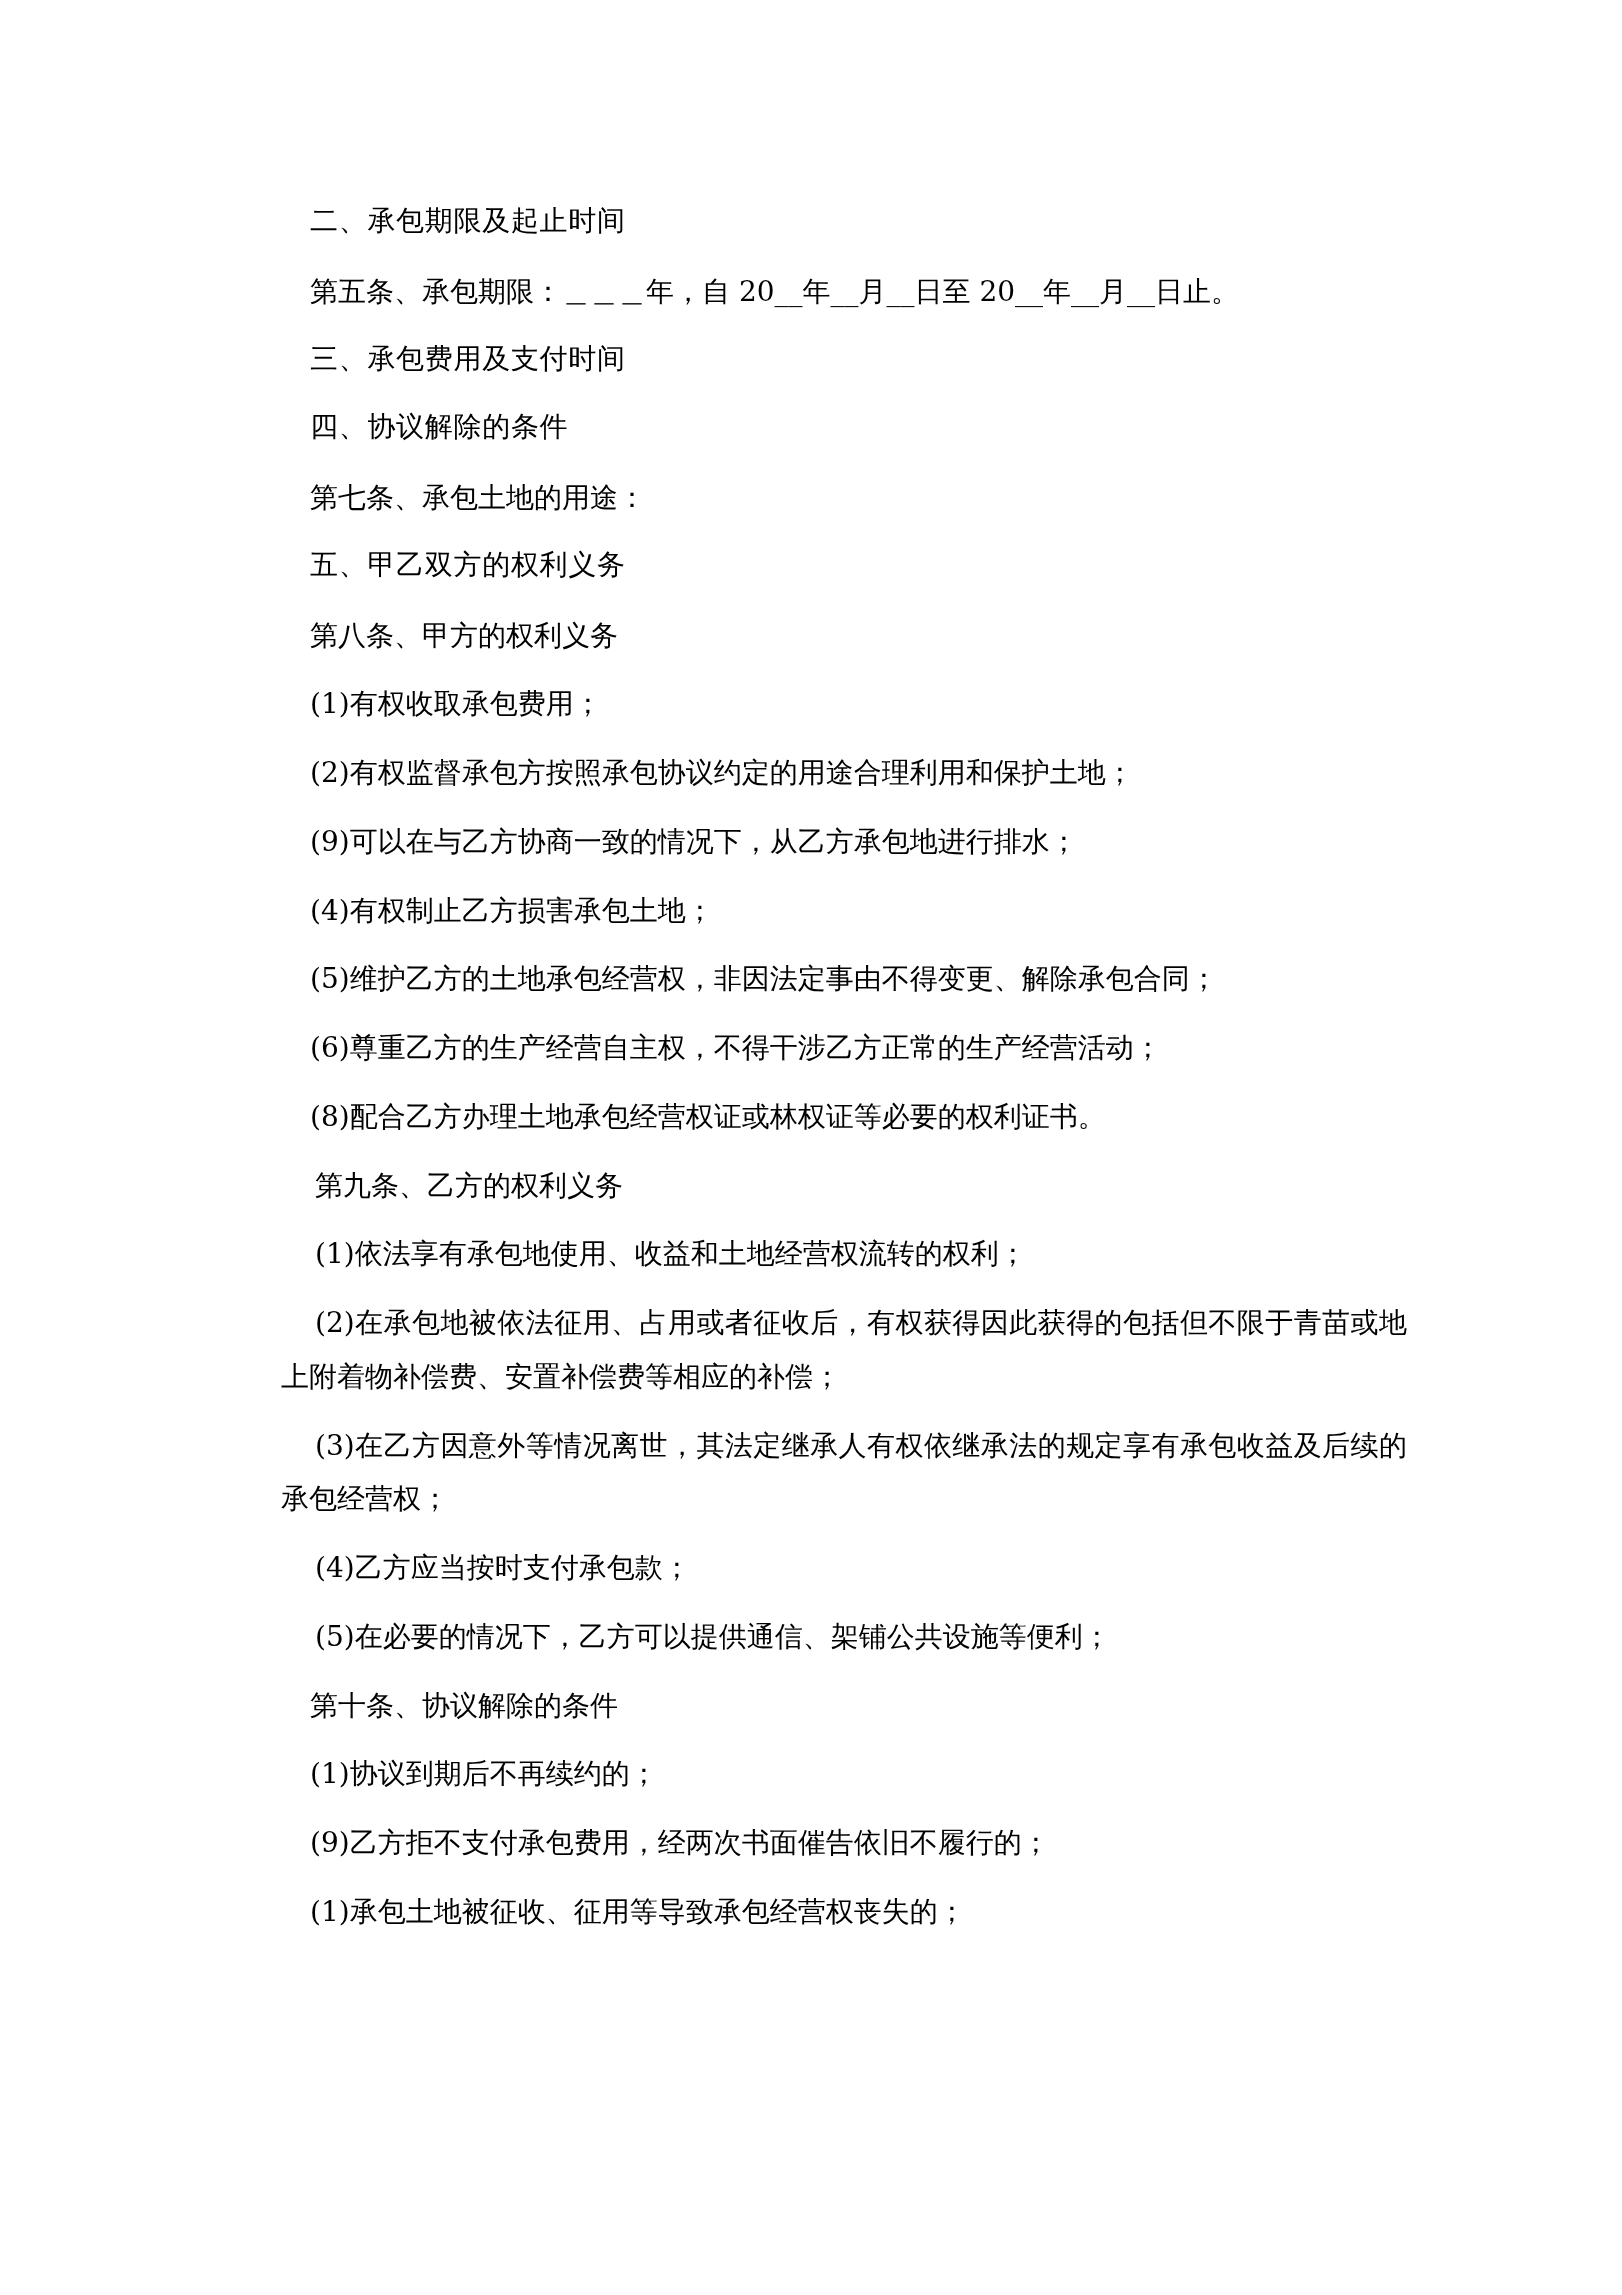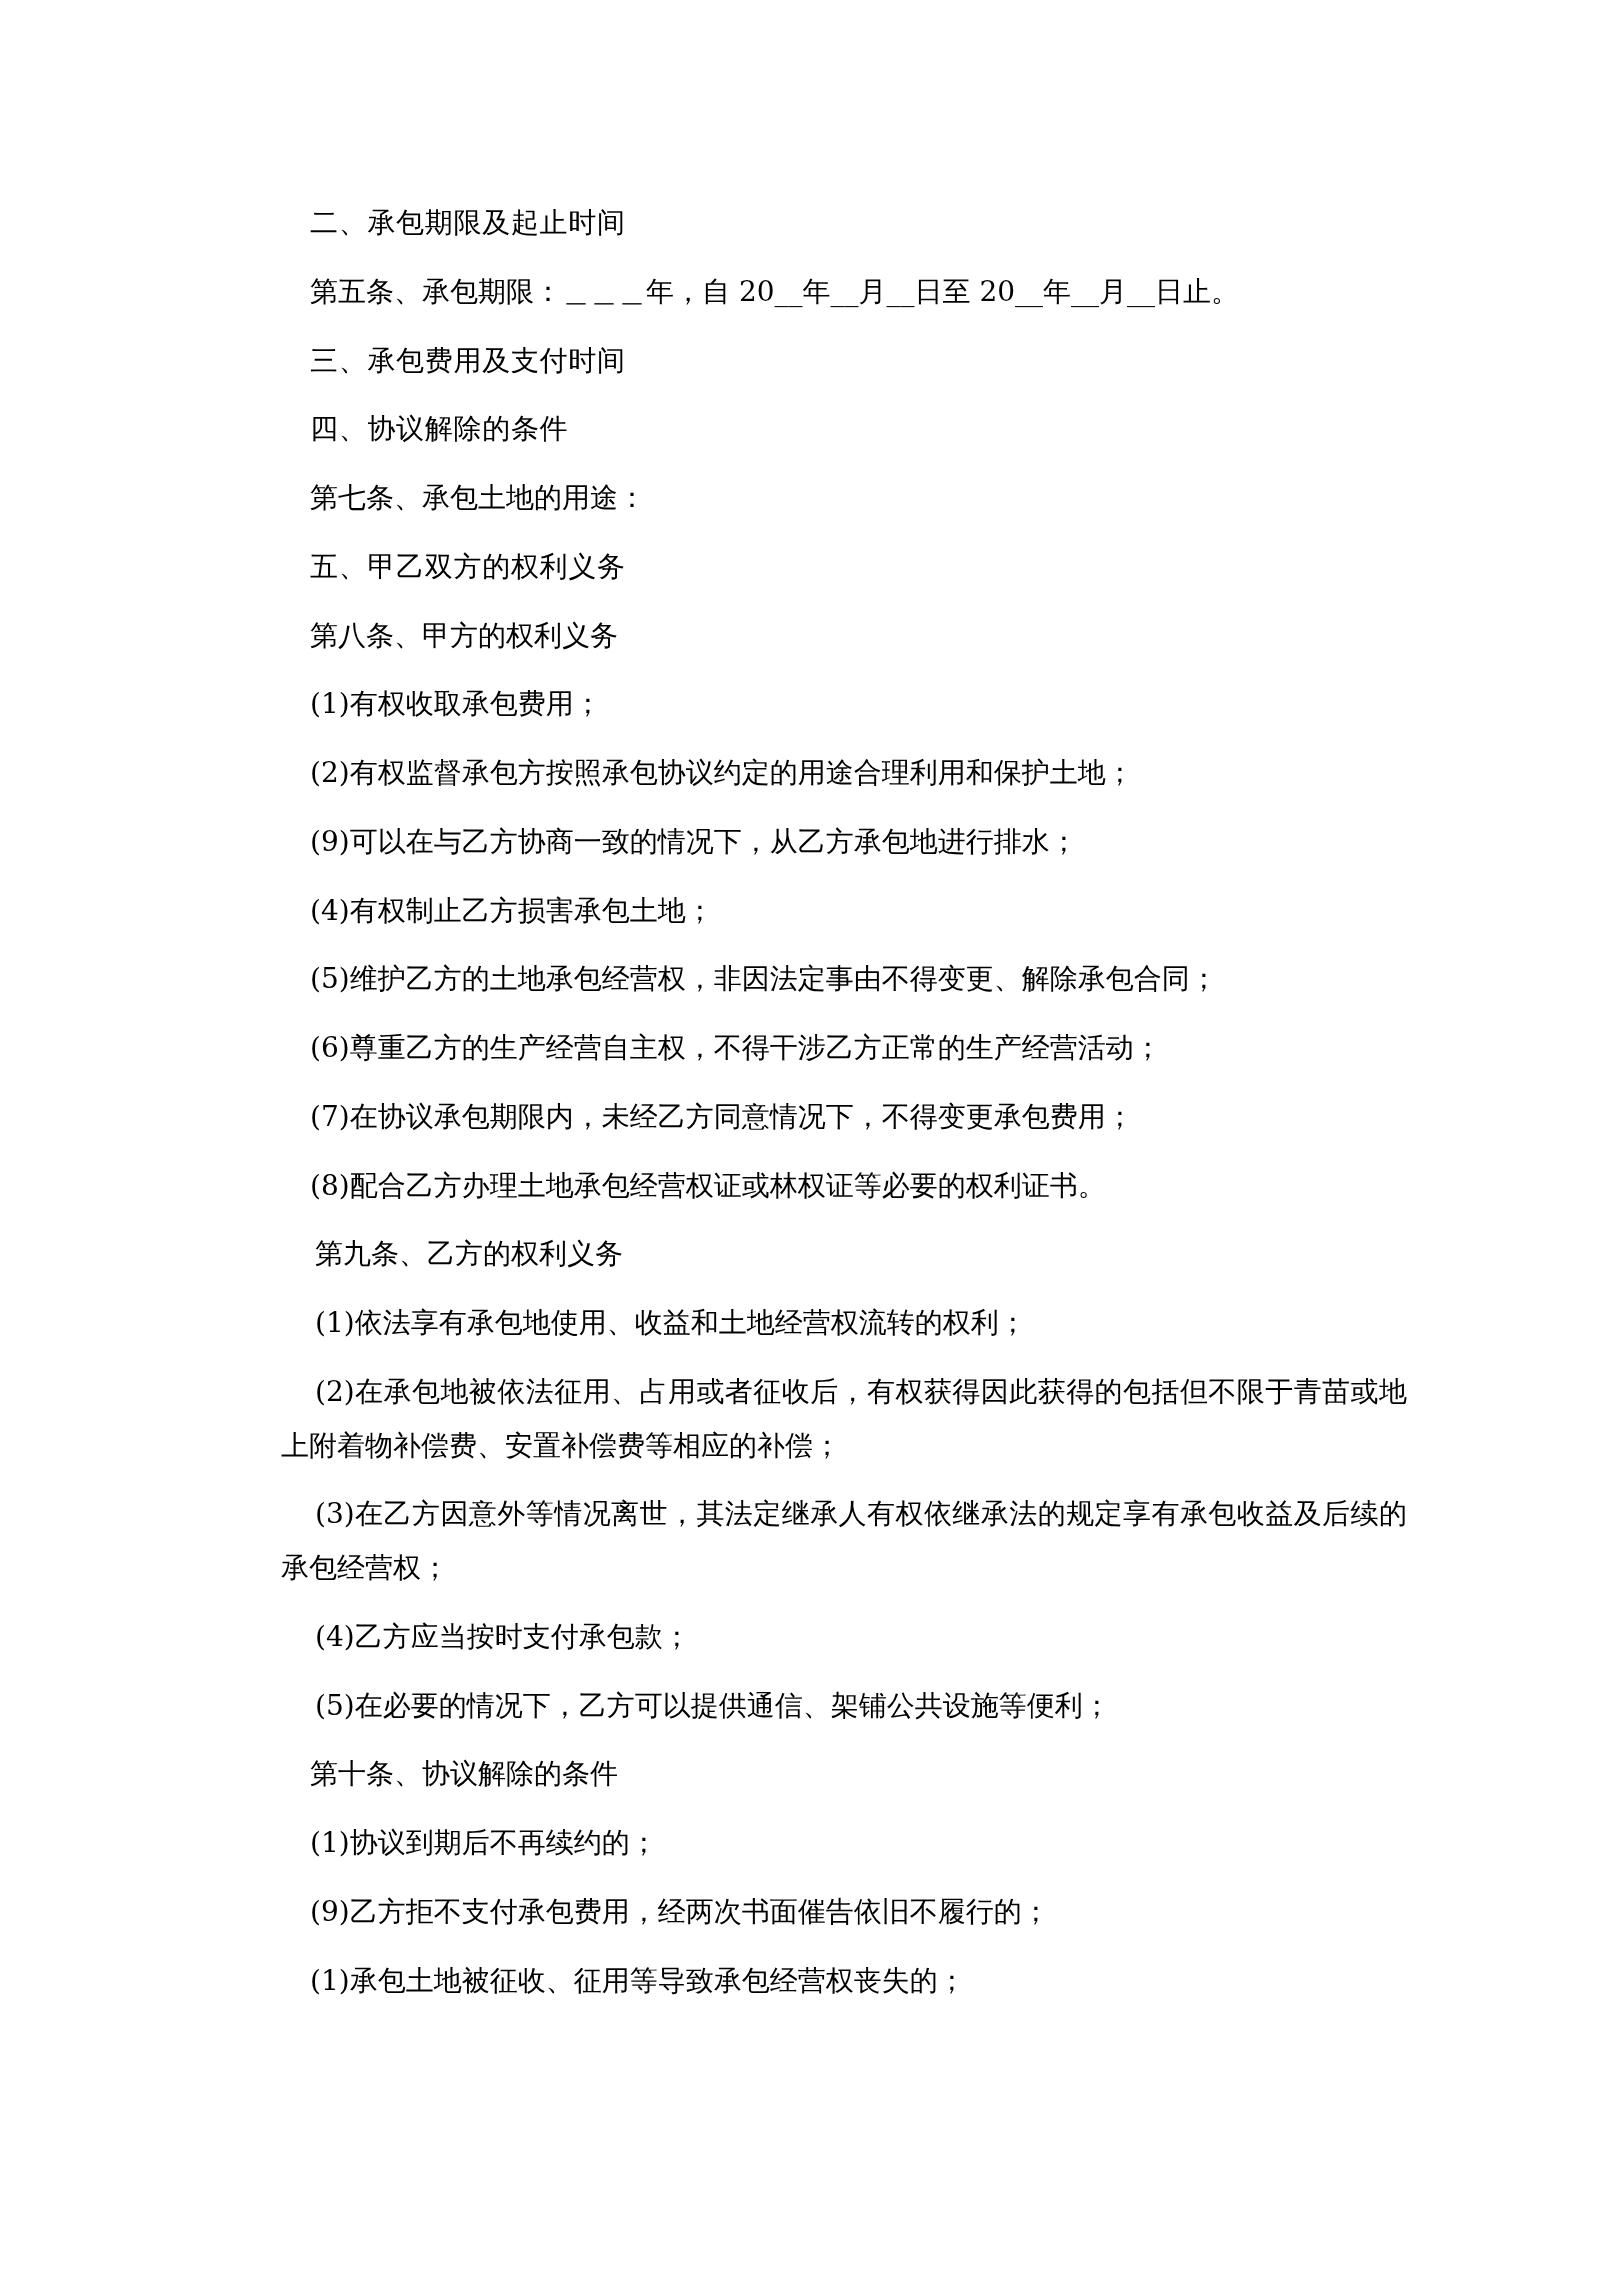--- a/index.html
+++ b/index.html
@@ -26,20 +26,21 @@
     margin: 0 0 15px 0;
     text-align: justify;
     text-justify: inter-ideograph;
     white-space: pre-wrap;
   }
   .indent-1 { text-indent: 29px; }
   .indent-2 { text-indent: 34px; }
   .heading {
     text-indent: 29px;
     letter-spacing: 0.7px;
+    font-family: Liberation Mono, monospace;
   }
 </style>
 </head>
 <body>
 
 <div class="page">
   <div class="doc-body">
 
     <p class="para heading">二、承包期限及起止时间</p>
     <p class="para indent-1">第五条、承包期限：＿＿＿年，自 20__年__月__日至 20__年__月__日止。</p>
@@ -47,21 +48,20 @@
     <p class="para heading">四、协议解除的条件</p>
     <p class="para indent-1">第七条、承包土地的用途：</p>
     <p class="para heading">五、甲乙双方的权利义务</p>
     <p class="para indent-1">第八条、甲方的权利义务</p>
     <p class="para indent-1">(1)有权收取承包费用；</p>
     <p class="para indent-1">(2)有权监督承包方按照承包协议约定的用途合理利用和保护土地；</p>
     <p class="para indent-1">(9)可以在与乙方协商一致的情况下，从乙方承包地进行排水；</p>
     <p class="para indent-1">(4)有权制止乙方损害承包土地；</p>
     <p class="para indent-1">(5)维护乙方的土地承包经营权，非因法定事由不得变更、解除承包合同；</p>
     <p class="para indent-1">(6)尊重乙方的生产经营自主权，不得干涉乙方正常的生产经营活动；</p>
-    <p class="para indent-1">(7)在协议承包期限内，未经乙方同意情况下，不得变更承包费用；</p>
     <p class="para indent-1">(8)配合乙方办理土地承包经营权证或林权证等必要的权利证书。</p>
     <p class="para indent-2">第九条、乙方的权利义务</p>
     <p class="para indent-2">(1)依法享有承包地使用、收益和土地经营权流转的权利；</p>
     <p class="para indent-2">(2)在承包地被依法征用、占用或者征收后，有权获得因此获得的包括但不限于青苗或地上附着物补偿费、安置补偿费等相应的补偿；</p>
     <p class="para indent-2">(3)在乙方因意外等情况离世，其法定继承人有权依继承法的规定享有承包收益及后续的承包经营权；</p>
     <p class="para indent-2">(4)乙方应当按时支付承包款；</p>
     <p class="para indent-2">(5)在必要的情况下，乙方可以提供通信、架铺公共设施等便利；</p>
     <p class="para indent-1">第十条、协议解除的条件</p>
     <p class="para indent-1">(1)协议到期后不再续约的；</p>
     <p class="para indent-1">(9)乙方拒不支付承包费用，经两次书面催告依旧不履行的；</p>

